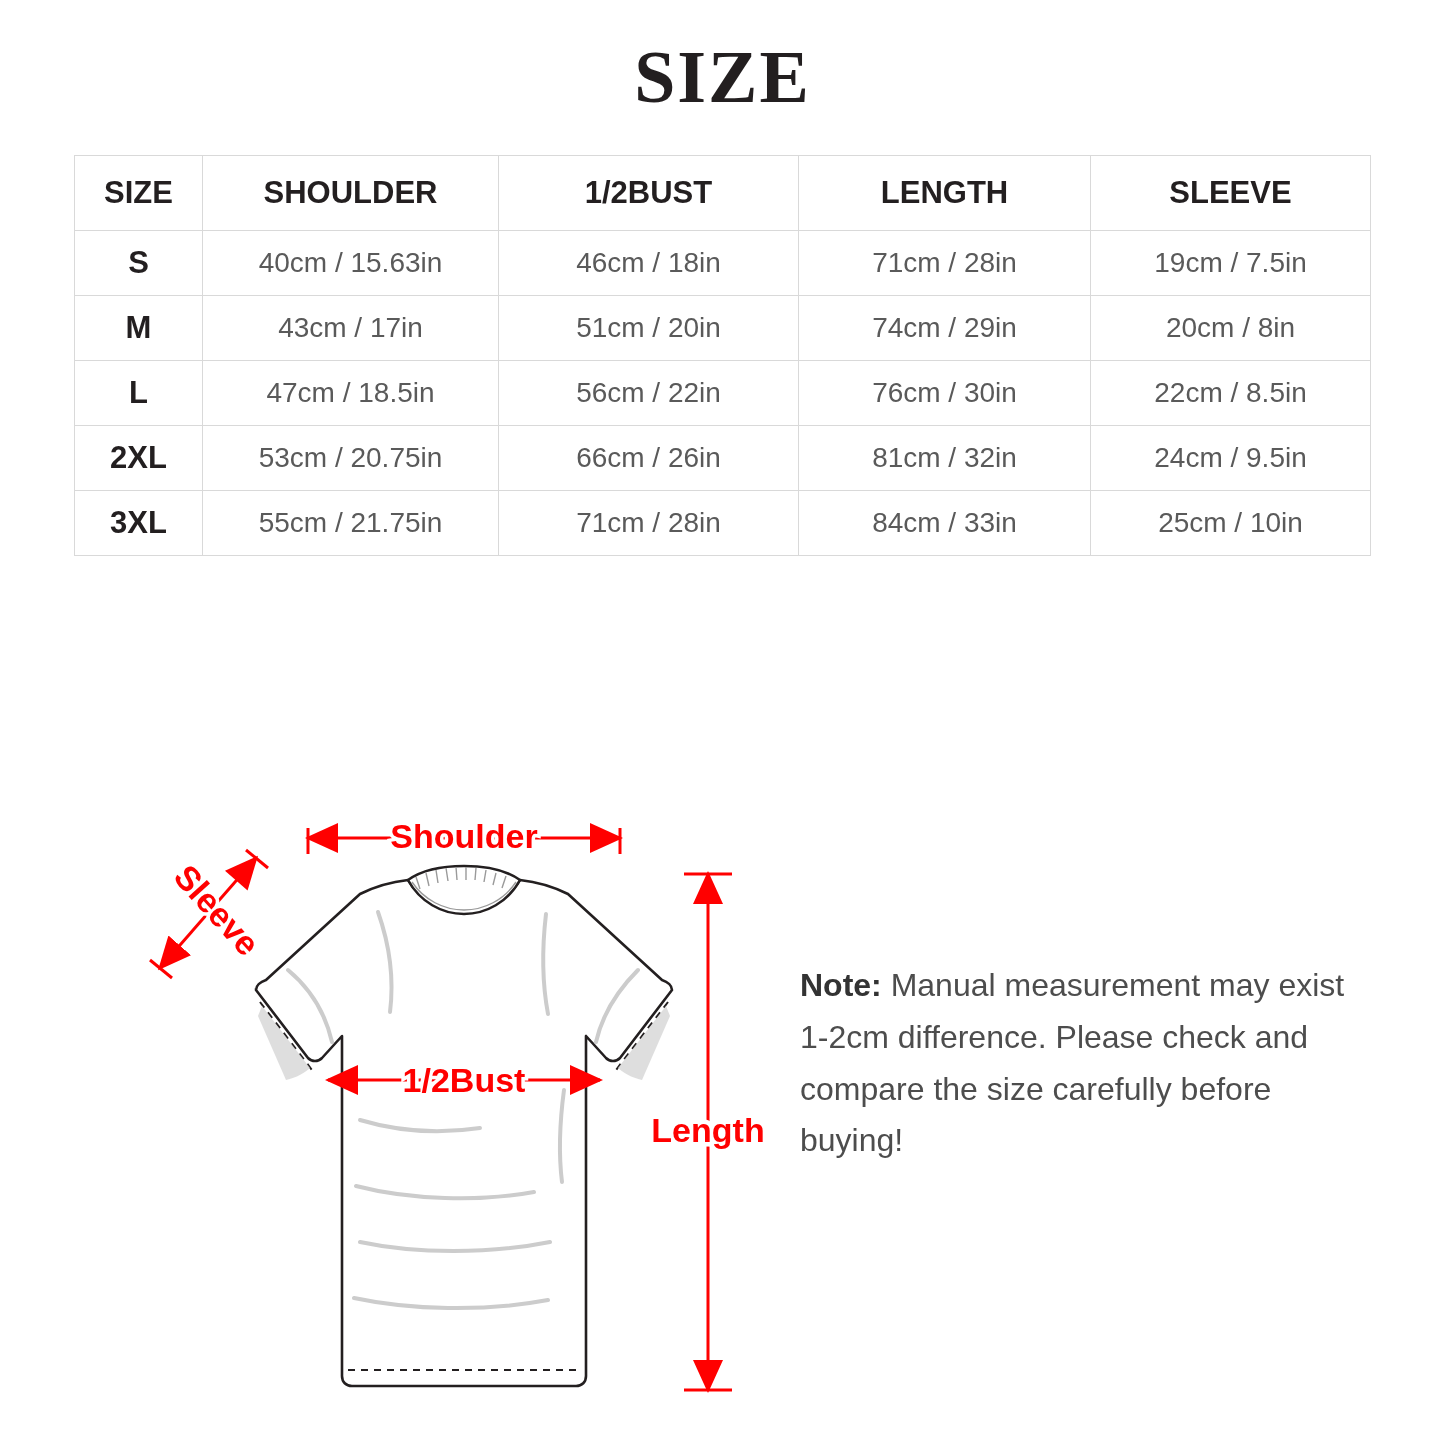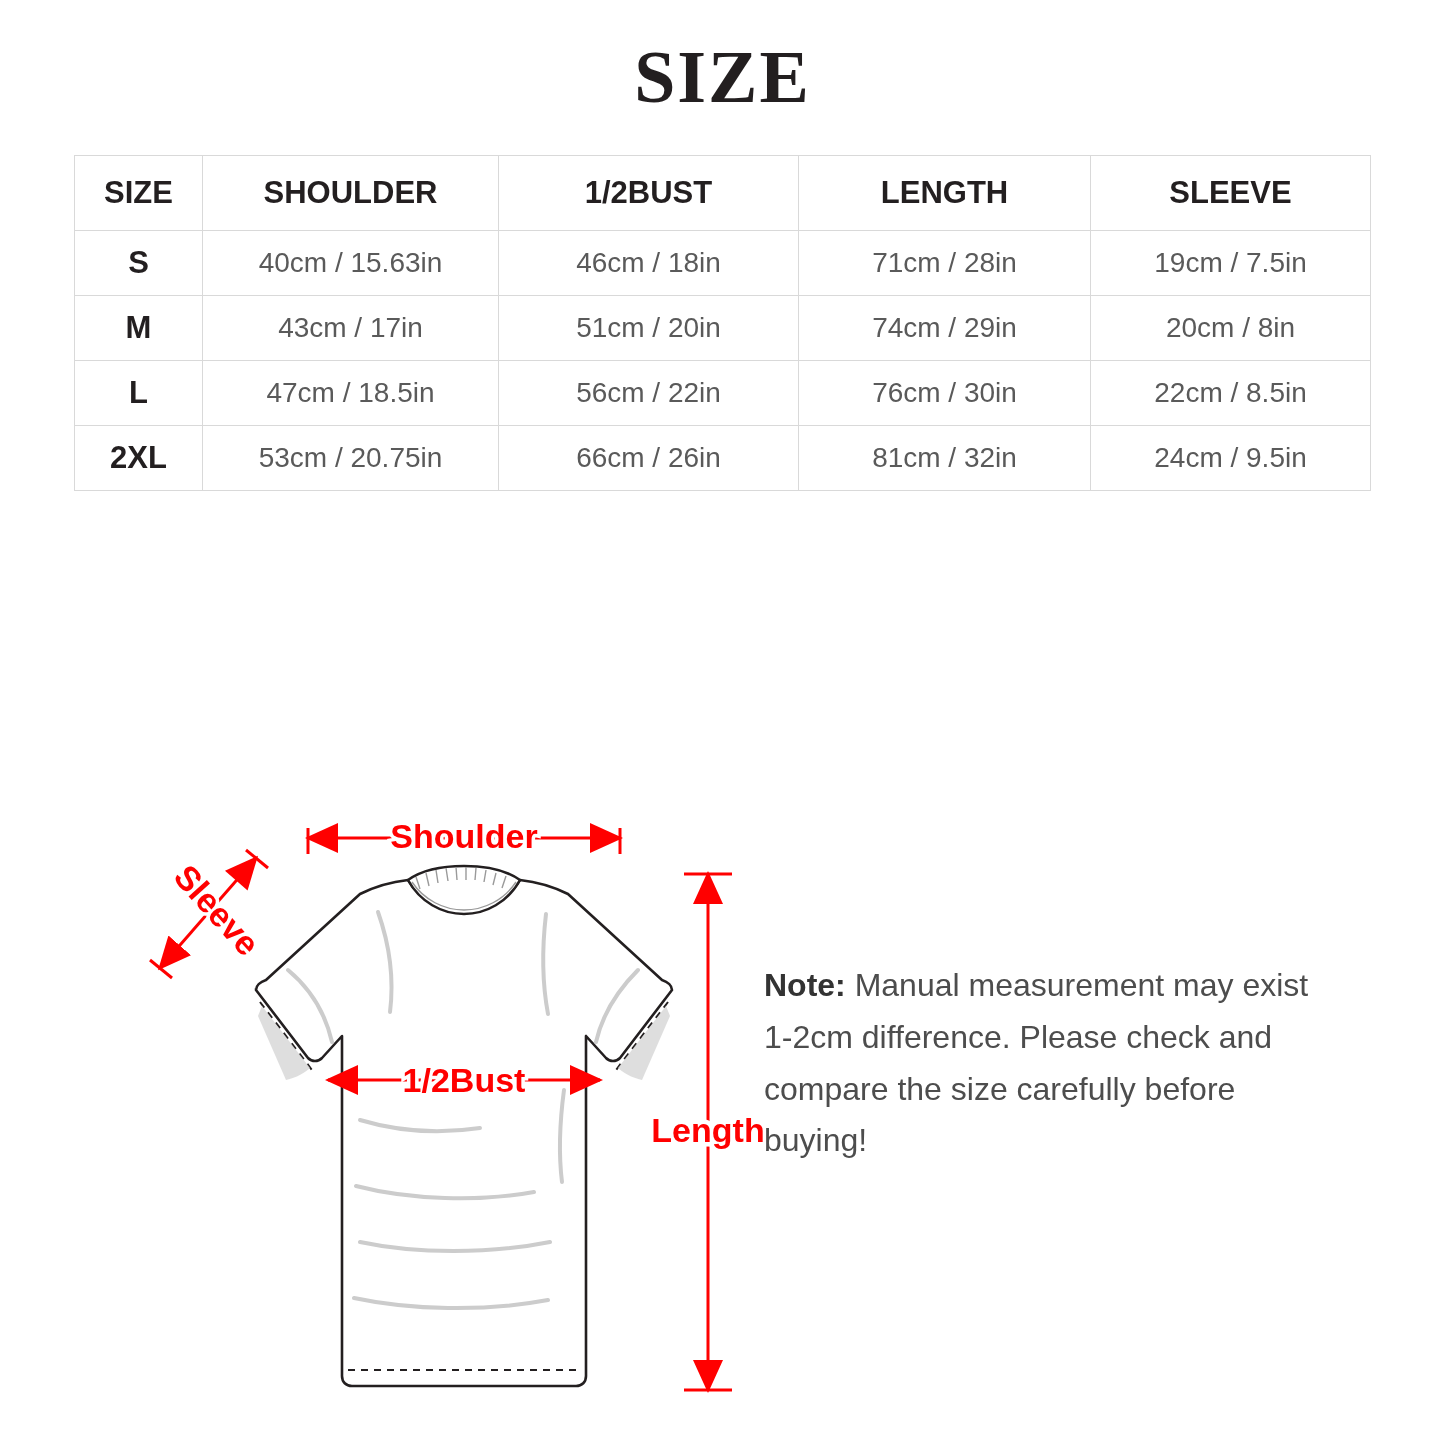--- a/index.html
+++ b/index.html
@@ -75,21 +75,21 @@
     left: 60px;
     width: 740px;
     height: 620px;
   }
   #diagram svg { display: block; }
 
   
   #note-block {
     position: absolute;
     top: 960px;
-    left: 764px;
+    left: 800px;
     width: 580px;
     font-size: 32px;
     line-height: 1.62;
     color: #4d4d4d;
   }
   #note-block .note-label {
     font-weight: 700;
     color: #333333;
   }
 </style>
@@ -136,20 +136,27 @@
       <td class="val-cell">56cm / 22in</td>
       <td class="val-cell">76cm / 30in</td>
       <td class="val-cell">22cm / 8.5in</td>
     </tr>
     <tr>
       <td class="size-cell">2XL</td>
       <td class="val-cell">53cm / 20.75in</td>
       <td class="val-cell">66cm / 26in</td>
       <td class="val-cell">81cm / 32in</td>
       <td class="val-cell">24cm / 9.5in</td>
+    </tr>
+    <tr>
+      <td class="size-cell">3XL</td>
+      <td class="val-cell">55cm / 21.75in</td>
+      <td class="val-cell">71cm / 28in</td>
+      <td class="val-cell">84cm / 33in</td>
+      <td class="val-cell">25cm / 10in</td>
     </tr>
   </tbody>
 </table>
 
 <div id="diagram">
   <svg width="740" height="620" viewBox="0 0 740 620" xmlns="http://www.w3.org/2000/svg">
     <defs>
       <marker id="arrH" markerWidth="12" markerHeight="12" refX="10" refY="5" orient="auto">
         <path d="M0,0 L11,5 L0,10 z" fill="#ff0000"></path>
       </marker>

